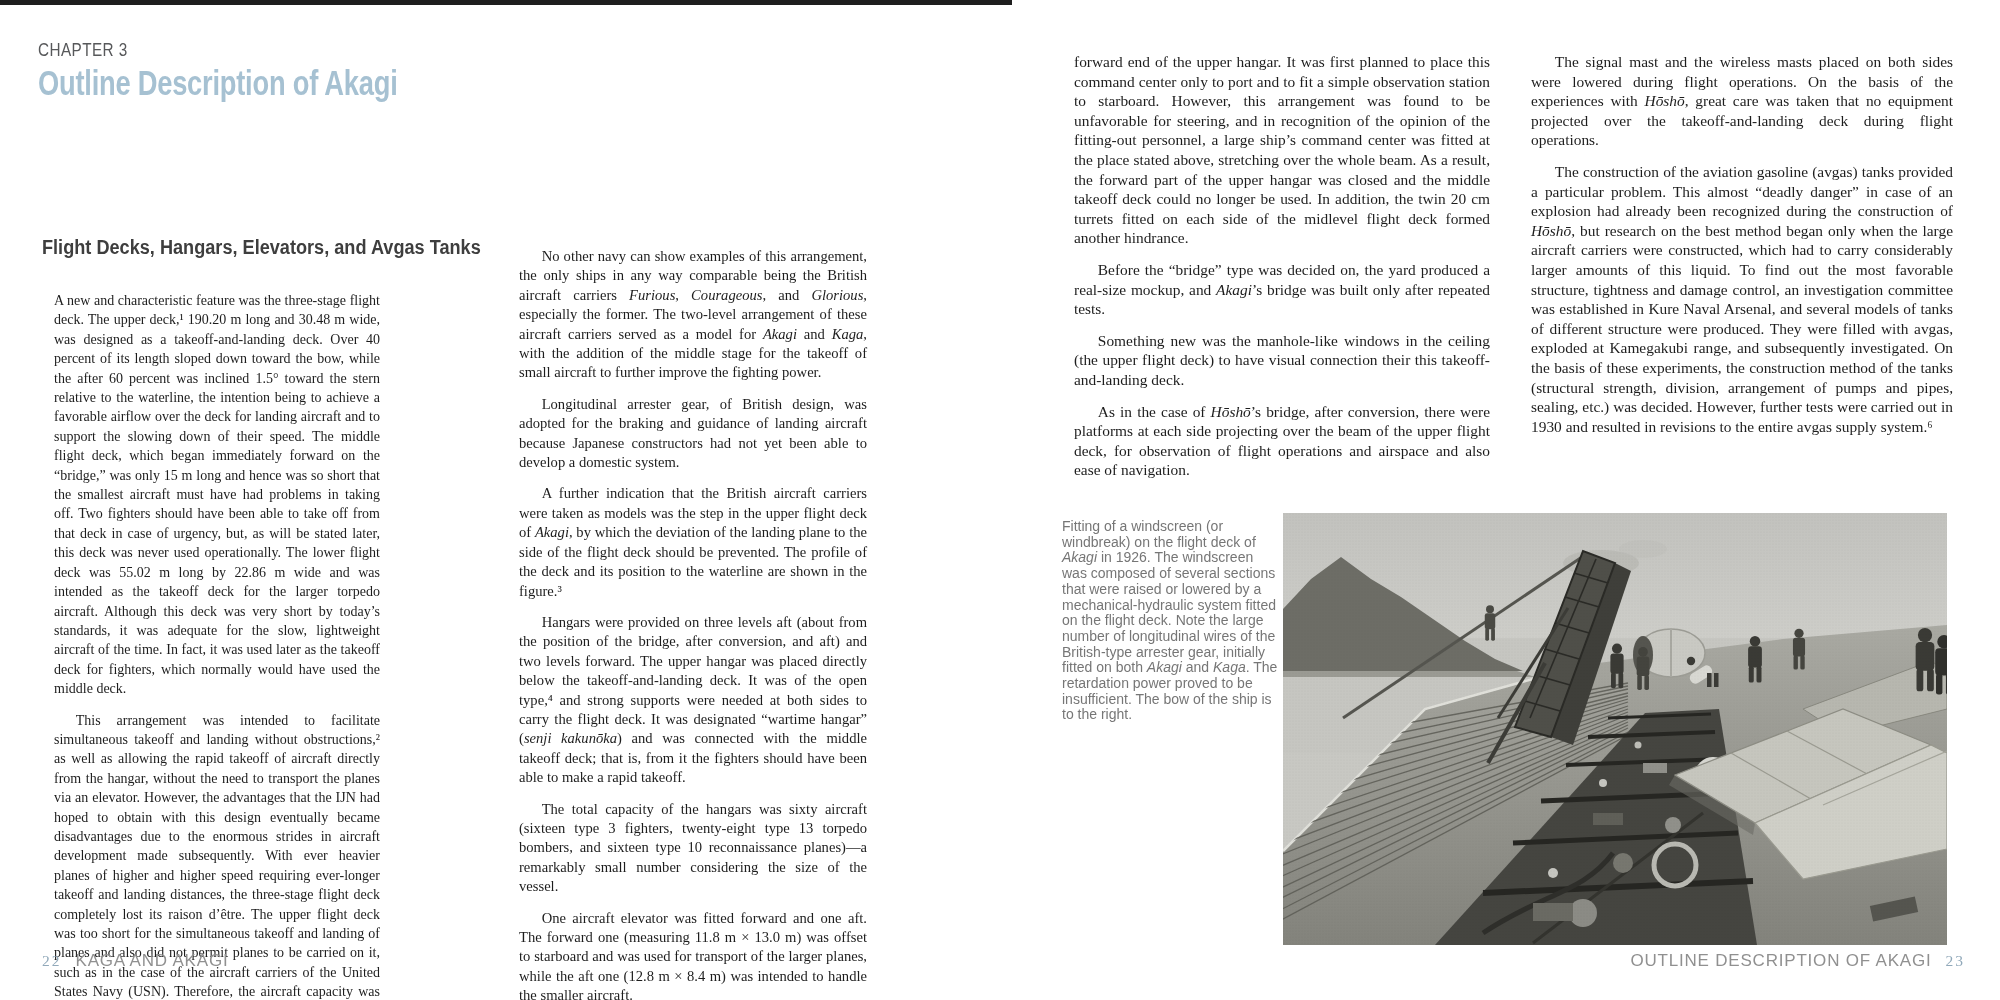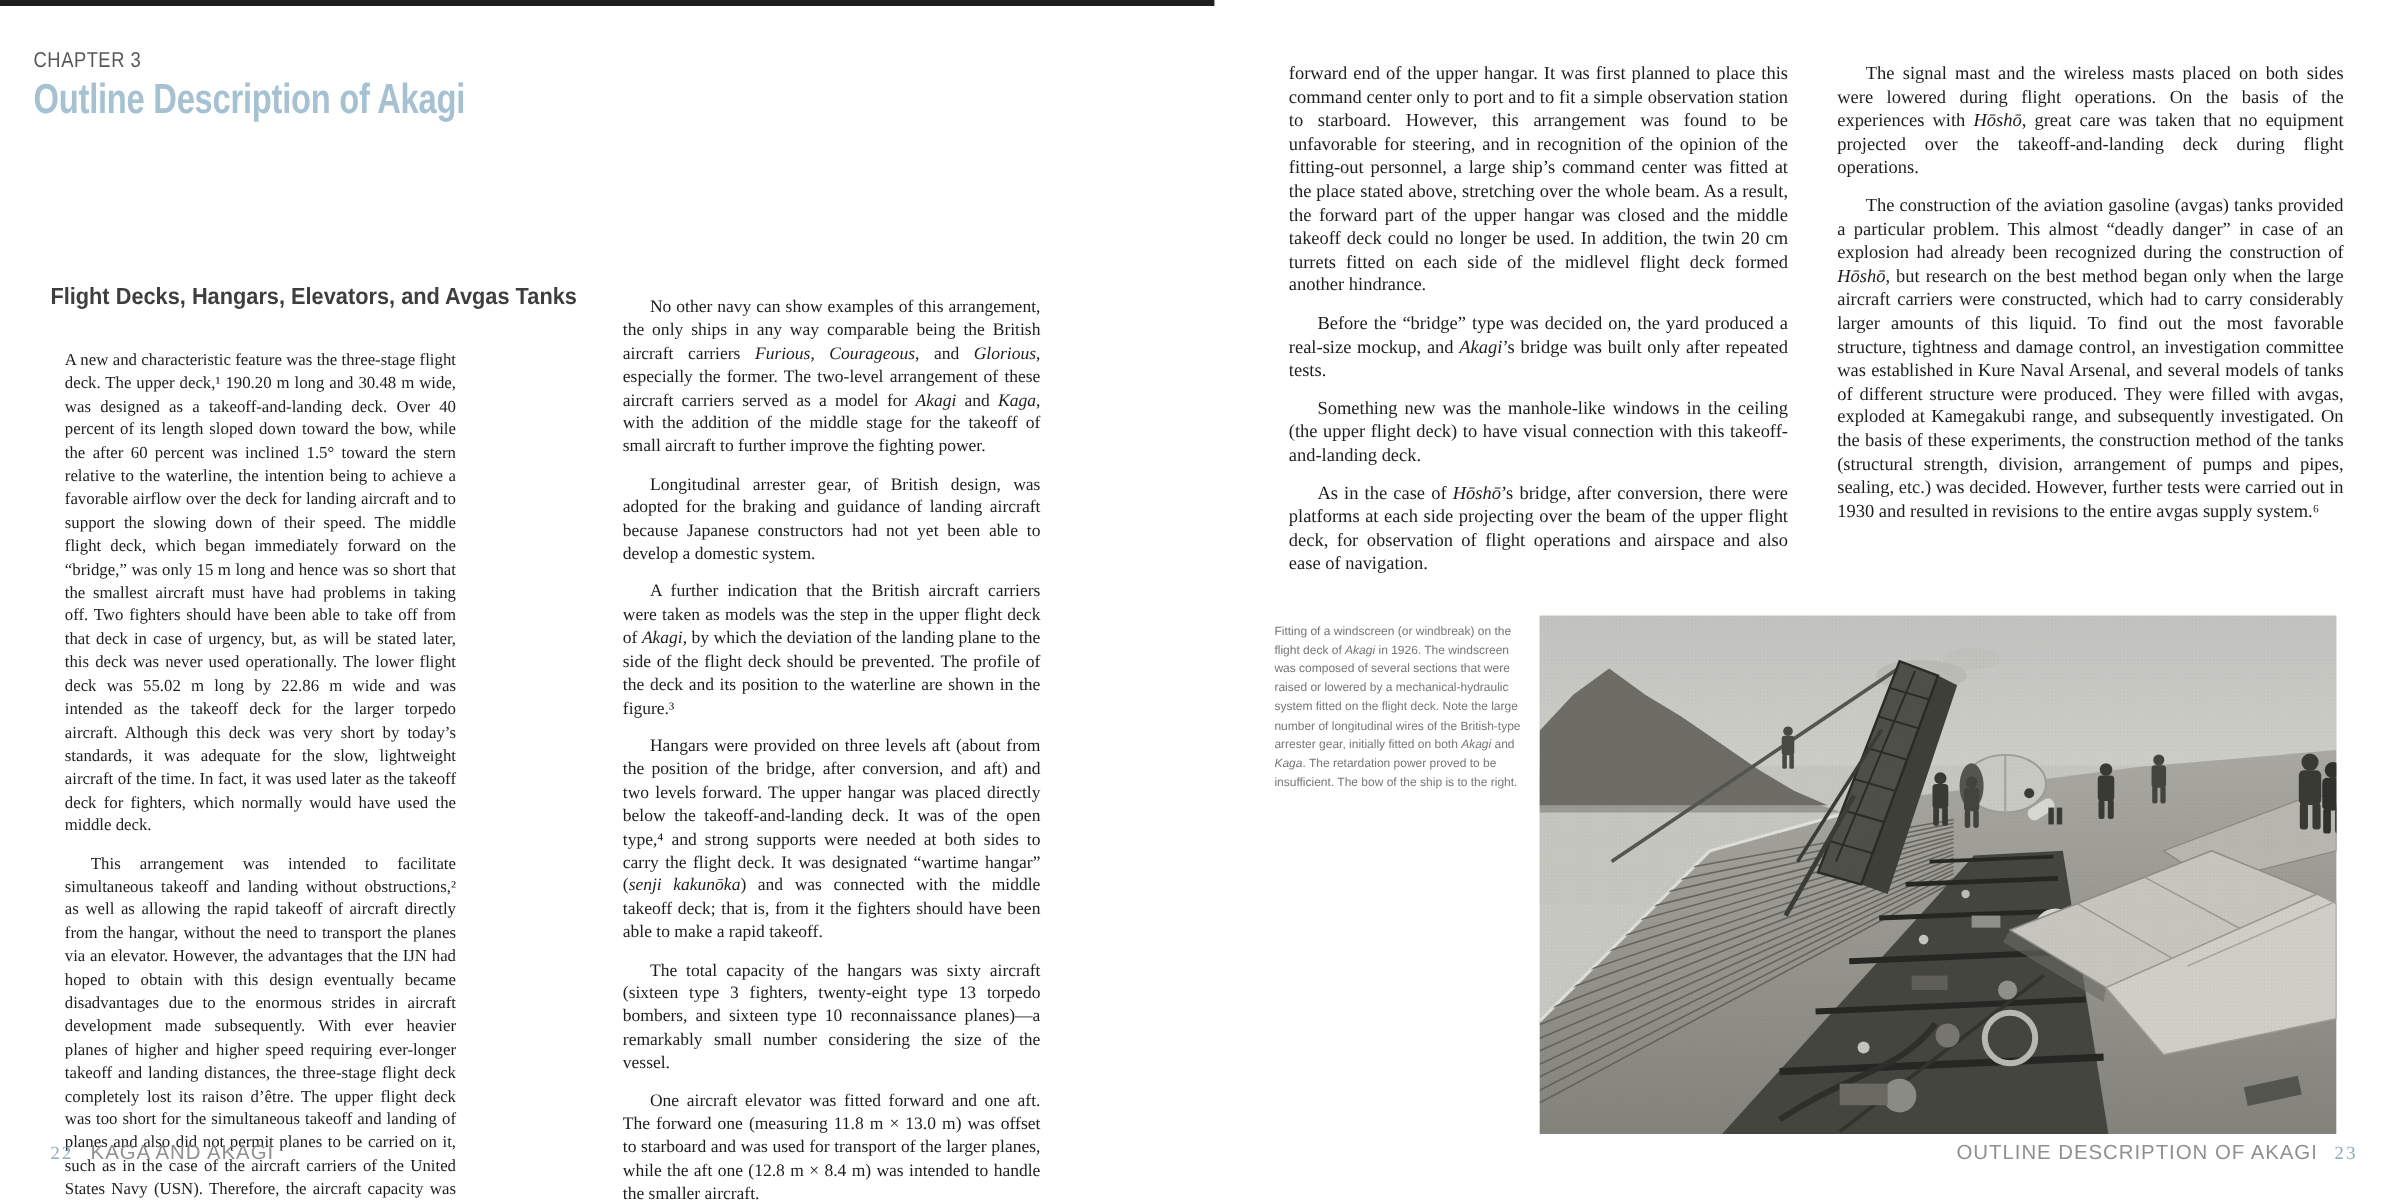--- a/index.html
+++ b/index.html
@@ -3,21 +3,21 @@
 <meta charset="utf-8">
 <style>
   html,body{margin:0;padding:0;}
   body{
     width:2000px;height:1000px;background:#ffffff;position:relative;overflow:hidden;
     font-family:"Liberation Serif", serif;color:#1d1d1d;
   }
   .spread{position:absolute;inset:0;}
   .scan-edge{position:absolute;left:0;top:0;width:1012px;height:5px;background:#1e1e1e;}
   
-  .chapter-block{position:absolute;left:28px;top:40px;}
+  .chapter-block{position:absolute;left:38px;top:40px;}
   .chapter-label{
     font-family:"Liberation Sans", sans-serif;font-size:18px;font-weight:400;
     color:#57585a;letter-spacing:.5px;display:inline-block;transform:scaleX(.85);transform-origin:left center;
     white-space:nowrap;
   }
   .chapter-title{
     margin:2px 0 0 0;font-family:"Liberation Sans", sans-serif;font-weight:bold;
     font-size:35px;color:#a6c1d2;letter-spacing:-.3px;display:inline-block;
     transform:scaleX(.78);transform-origin:left center;white-space:nowrap;
   }
@@ -30,21 +30,21 @@
   .col{position:absolute;text-align:justify;hyphens:none;-webkit-hyphens:none;}
   .col .para{margin:12px;}
   .col .para.indent{text-indent:1.55em;}
   .col-l1{left:42px; top:279px;width:350px;font-size:14px;line-height:19.4px;}
   .col-l2{left:507px;top:235px;width:372px;font-size:14.6px;line-height:19.4px;}
   .col-r1{left:1062px;top:40px;width:440px;font-size:15.4px;line-height:19.6px;}
   .col-r2{left:1519px;top:40px;width:446px;font-size:15.4px;line-height:19.6px;}
   
   .caption{
     position:absolute;left:1062px;top:519px;width:216px;margin:0;
-    font-family:"Liberation Sans", sans-serif;font-size:10px;line-height:15.7px;color:#767676;
+    font-family:"Liberation Sans", sans-serif;font-size:14px;line-height:15.7px;color:#767676;
     text-align:left;
   }
   .photo{position:absolute;left:1283px;top:513px;width:664px;height:432px;background:#c8c8c3;}
   .photo svg{display:block;}
   
   .footer{position:absolute;top:951px;font-family:"Liberation Sans", sans-serif;white-space:nowrap;}
   .footer-left{left:42px;}
   .footer-right{right:35px;}
   .pagenum{
     font-family:"Liberation Serif", serif;font-size:15.5px;color:#91a9ba;letter-spacing:2px;
@@ -86,21 +86,21 @@
 
     <footer class="footer footer-left">
       <span class="pagenum">22</span><span class="runhead">KAGA AND AKAGI</span>
     </footer>
   </section>
 
   <section class="page page-right">
     <div class="col col-r1">
         <p class="para">forward end of the upper hangar. It was first planned to place this command center only to port and to fit a simple observation station to starboard. However, this arrangement was found to be unfavorable for steering, and in recognition of the opinion of the fitting-out personnel, a large ship’s command center was fitted at the place stated above, stretching over the whole beam. As a result, the forward part of the upper hangar was closed and the middle takeoff deck could no longer be used. In addition, the twin 20 cm turrets fitted on each side of the midlevel flight deck formed another hindrance.</p>
         <p class="para indent">Before the “bridge” type was decided on, the yard produced a real-size mockup, and <i>Akagi</i>’s bridge was built only after repeated tests.</p>
-        <p class="para indent">Something new was the manhole-like windows in the ceiling (the upper flight deck) to have visual connection with this takeoff-and-landing deck.</p>
+        <p class="para indent">Something new was the manhole-like windows in the ceiling (the upper flight deck) to have visual connection their this takeoff-and-landing deck.</p>
         <p class="para indent">As in the case of <i>Hōshō</i>’s bridge, after conversion, there were platforms at each side projecting over the beam of the upper flight deck, for observation of flight operations and airspace and also ease of navigation.</p>
       </div>
     <div class="col col-r2">
         <p class="para indent">The signal mast and the wireless masts placed on both sides were lowered during flight operations. On the basis of the experiences with <i>Hōshō</i>, great care was taken that no equipment projected over the takeoff-and-landing deck during flight operations.</p>
         <p class="para indent">The construction of the aviation gasoline (avgas) tanks provided a particular problem. This almost “deadly danger” in case of an explosion had already been recognized during the construction of <i>Hōshō</i>, but research on the best method began only when the large aircraft carriers were constructed, which had to carry considerably larger amounts of this liquid. To find out the most favorable structure, tightness and damage control, an investigation committee was established in Kure Naval Arsenal, and several models of tanks of different structure were produced. They were filled with avgas, exploded at Kamegakubi range, and subsequently investigated. On the basis of these experiments, the construction method of the tanks (structural strength, division, arrangement of pumps and pipes, sealing, etc.) was decided. However, further tests were carried out in 1930 and resulted in revisions to the entire avgas supply system.⁶</p>
       </div>
 
     <figure style="margin:0;">
       <figcaption class="caption">Fitting of a windscreen (or windbreak) on the flight deck of <i>Akagi</i> in 1926. The windscreen was composed of several sections that were raised or lowered by a mechanical-hydraulic system fitted on the flight deck. Note the large number of longitudinal wires of the British-type arrester gear, initially fitted on both <i>Akagi</i> and <i>Kaga</i>. The retardation power proved to be insufficient. The bow of the ship is to the right.</figcaption>
 

